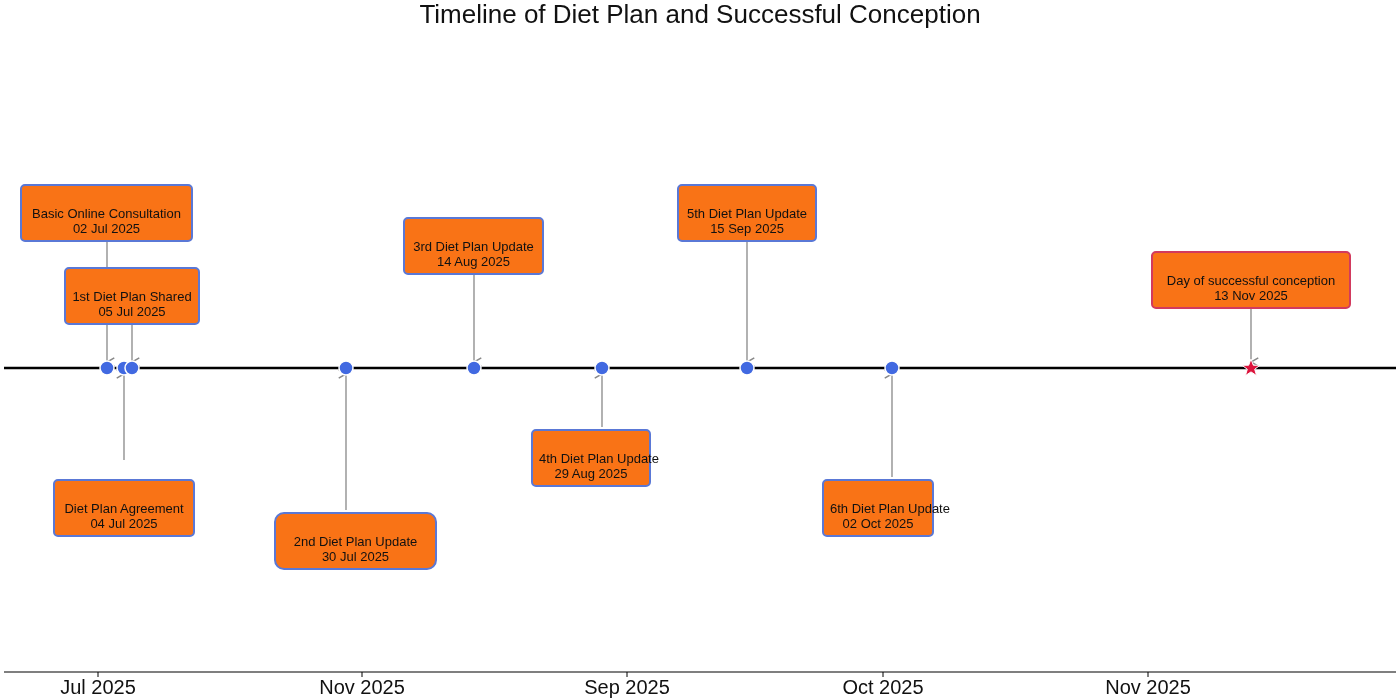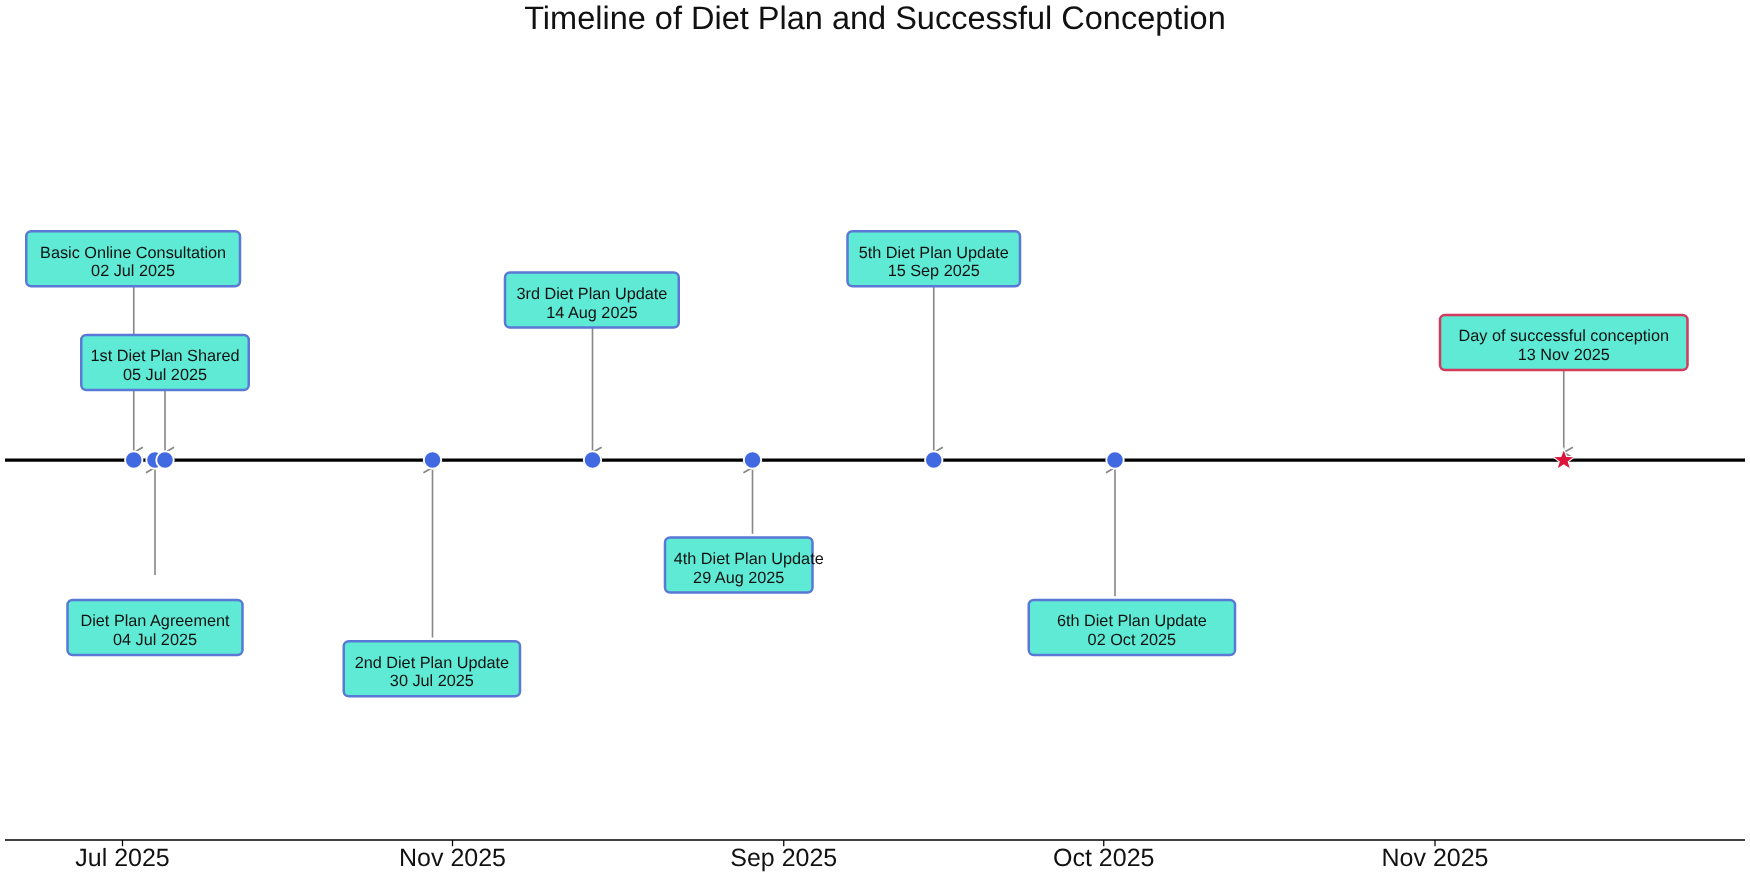--- a/index.html
+++ b/index.html
@@ -1,22 +1,22 @@
 <!DOCTYPE html>
 <html><head>
 <meta charset="utf-8">
 <style>
   html, body { margin: 0; padding: 0; background: #ffffff; }
   body { width: 1400px; height: 700px; position: relative; overflow: hidden;
          font-family: "Liberation Sans", "DejaVu Sans", sans-serif; color: #111; }
   .title { position: absolute; top: 0; left: 0; width: 1400px; text-align: center;
            font-size: 26px; line-height: 28px; color: #111; }
   svg.chart { position: absolute; left: 0; top: 0; }
-  .label-box { position: absolute; background: #5eead4; border: 2px solid #5a78d6; border-radius: 5px;
-               text-align: center; font-size: 13px; line-height: 15px; padding: 8px 6px 4px 6px;
+  .label-box { position: absolute; background: #f97316; border: 2px solid #5a78d6; border-radius: 5px;
+               text-align: center; font-size: 13px; line-height: 15px; padding: 20px 6px 4px 6px;
                box-sizing: border-box; white-space: nowrap; color: #111; }
   .label-box.milestone { border-color: #d23a5e; }
   .label-box span { display: block; }
   .tick-label { position: absolute; top: 679px; font-size: 20px; line-height: 16px; color: #111;
                 transform: translateX(-50%); white-space: nowrap; }
 </style>
 </head>
 <body>
 
 <div class="title">Timeline of Diet Plan and Successful Conception</div>
@@ -82,29 +82,29 @@
 </div>
 <div class="label-box milestone" style="left:1151px; top:251px; width:200px;">
   <span>Day of successful conception</span>
   <span>13 Nov 2025</span>
 </div>
 
 <div class="label-box" style="left:53px; top:479px; width:142px;">
   <span>Diet Plan Agreement</span>
   <span>04 Jul 2025</span>
 </div>
-<div class="label-box" style="left:274px; top:512px; width:143px;">
+<div class="label-box" style="left:274px; top:512px; width:163px;border-radius:10px;">
   <span>2nd Diet Plan Update</span>
   <span>30 Jul 2025</span>
 </div>
 <div class="label-box" style="left:531px; top:429px; width:120px;">
   <span>4th Diet Plan Update</span>
   <span>29 Aug 2025</span>
 </div>
-<div class="label-box" style="left:822px; top:479px; width:167px;">
+<div class="label-box" style="left:822px; top:479px; width:112px;">
   <span>6th Diet Plan Update</span>
   <span>02 Oct 2025</span>
 </div>
 
 <div class="tick-label" style="left:98px;">Jul 2025</div>
 <div class="tick-label" style="left:362px;">Nov 2025</div>
 <div class="tick-label" style="left:627px;">Sep 2025</div>
 <div class="tick-label" style="left:883px;">Oct 2025</div>
 <div class="tick-label" style="left:1148px;">Nov 2025</div>
 

